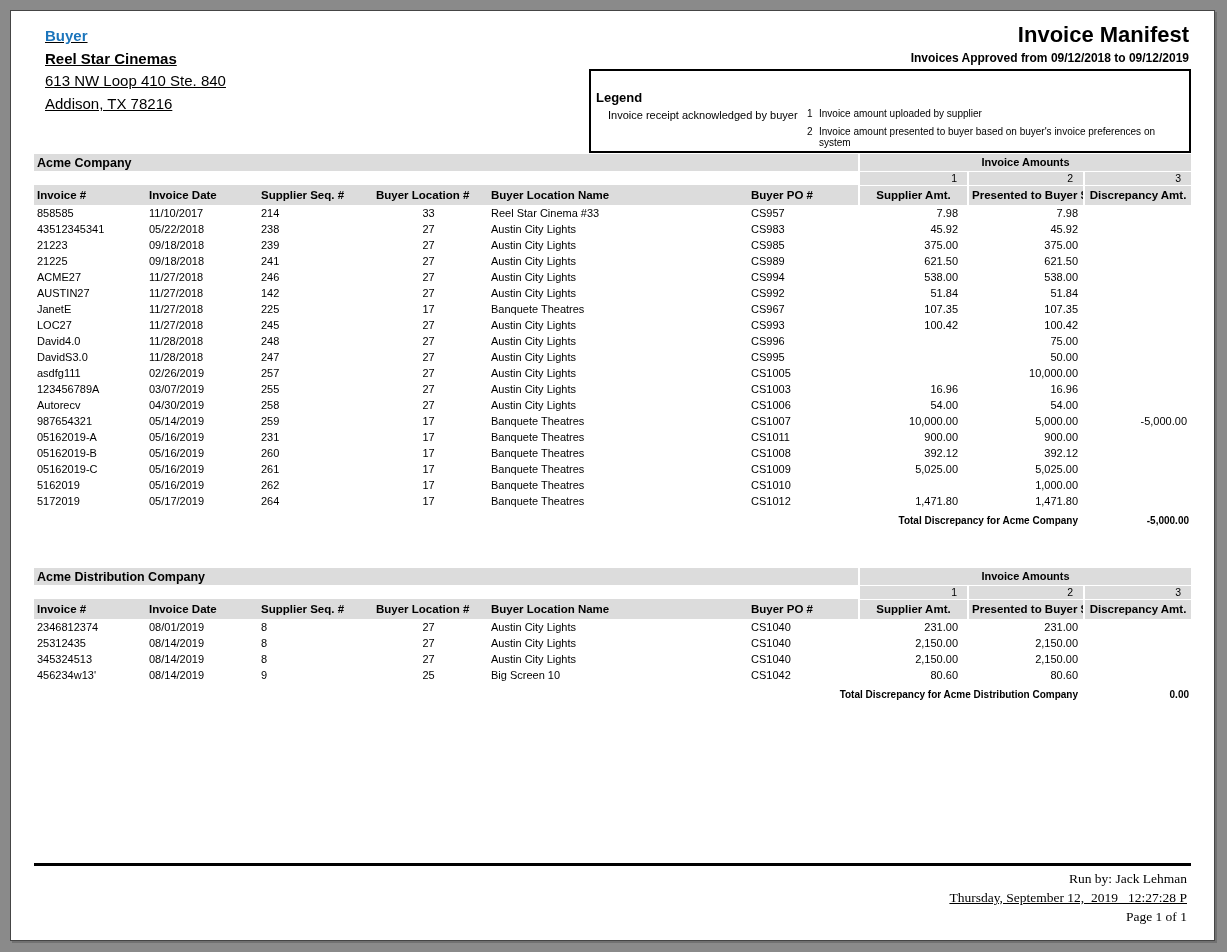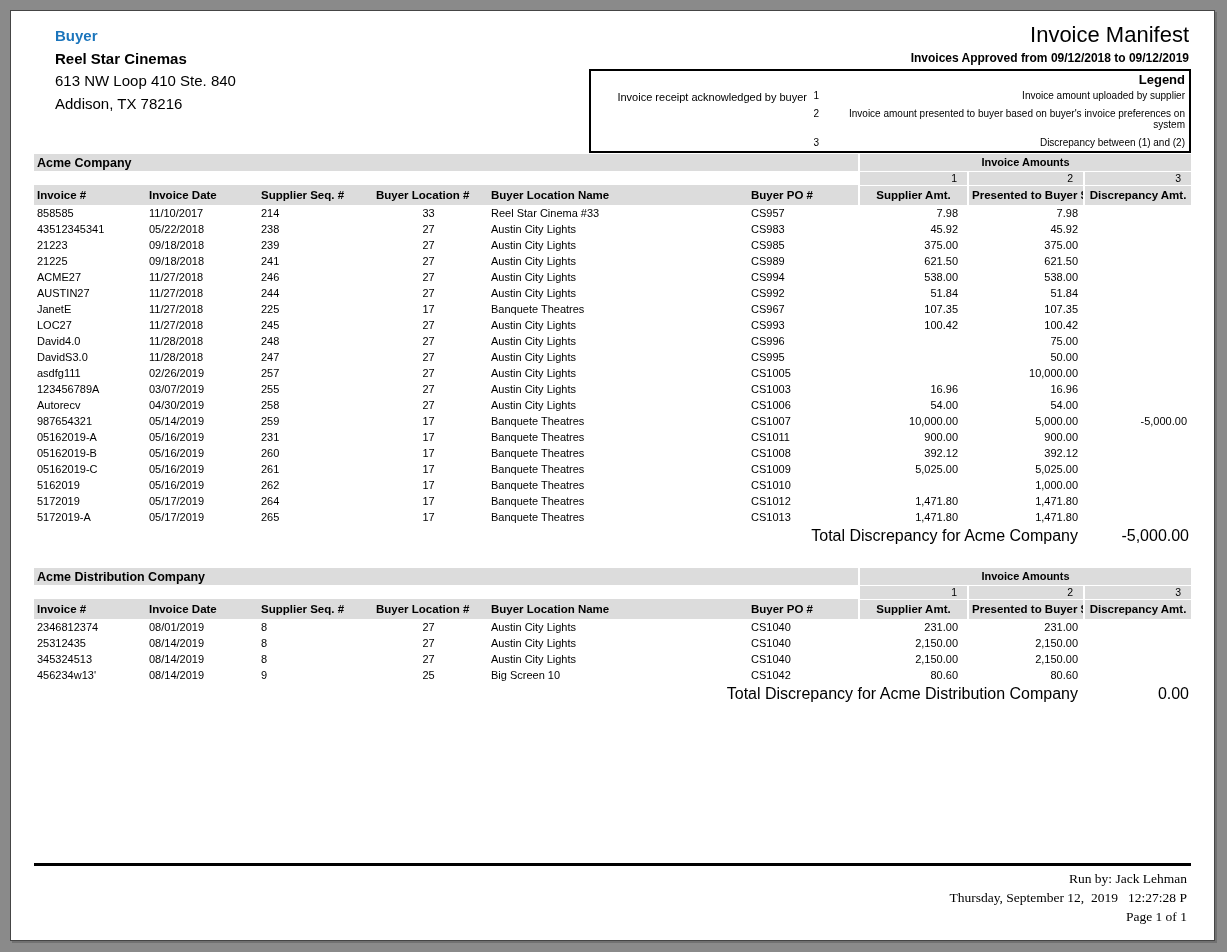--- a/index.html
+++ b/index.html
@@ -8,33 +8,33 @@
     --frame-bg:#8a8a8a;
     --page-bg:#ffffff;
   }
   *{box-sizing:border-box;}
   body{margin:0; background:var(--frame-bg); font-family:"Liberation Sans", sans-serif; color:#000;}
   .screen{position:relative; width:1227px; height:952px; background:var(--frame-bg); overflow:hidden;}
   .page{position:absolute; left:10px; top:10px; width:1205px; height:931px;
         background:var(--page-bg); border:1px solid #454545; box-shadow:2px 2px 0 rgba(0,0,0,0.18);}
 
   
-  .buyer-block{position:absolute; left:44px; top:14px; line-height:22.5px;}
+  .buyer-block{position:absolute; left:34px; top:14px; line-height:22.5px;text-decoration:underline;}
   .buyer-label{color:var(--accent); font-weight:bold; font-size:15px;}
   .buyer-name{font-weight:bold; font-size:15px;}
   .buyer-addr{font-size:15px;}
 
   
   .title-block{position:absolute; right:25px; top:12px; text-align:right;}
-  .report-title{font-weight:normal; font-size:22px; line-height:24px;}
+  .report-title{font-weight:bold; font-size:22px; line-height:24px;}
   .report-subtitle{font-weight:bold; font-size:12px; margin-top:4px;}
 
   
   .legend{position:absolute; left:578px; top:58px; width:602px; height:84px;
-          border:2px solid #000; background:#fff; padding:0 4px;text-align:right;}
+          border:2px solid #000; background:#fff; padding:18px 4px;}
   .legend-title{font-weight:bold; font-size:13px; margin:1px 0 3px 1px;}
   .legend-row{display:flex;}
   .legend-note{width:212px; font-size:11px; padding-left:13px; padding-top:1px;}
   .legend-items{flex:1;}
   .legend-item{display:flex; font-size:10px; margin-bottom:7px; align-items:flex-start;}
   .legend-item .n{width:12px; flex:none;}
   .legend-item .t{flex:1;}
 
   
   .report-wrap{position:absolute; left:23px; width:1157px;}
@@ -57,29 +57,29 @@
   .hd.c4{text-align:left; padding-left:7px;}
   .hd.c6,.hd.c7,.hd.c8{text-align:center; border-left:2px solid #fff;}
 
   tbody td{font-size:11px; height:16px; line-height:16px; padding:0 3px; vertical-align:middle;}
   tbody td.c3{text-align:center;}
   tbody td.c4{padding-left:7px;}
   tbody td.c6{text-align:right; padding-right:10px;}
   tbody td.c7{text-align:right; padding-right:6px;}
   tbody td.c8{text-align:right; padding-right:4px;}
 
-  .total-row td{height:22px; vertical-align:middle; font-weight:normal; font-size:16px;}
+  .total-row td{height:22px; vertical-align:middle; font-weight:bold; font-size:10px;}
   .total-label{text-align:right; padding-right:6px;}
   .total-value{text-align:right; padding-right:2px;}
 
   
   .footer-rule{position:absolute; left:23px; top:852px; width:1157px; height:3px; background:#000;}
   .footer-text{position:absolute; right:27px; top:858px; text-align:right;
                font-family:"Liberation Serif", serif; font-size:13.5px; line-height:19px;}
-  .footer-text .pre{white-space:pre;}
+  .footer-text .pre{white-space:pre;text-decoration:underline;}
 </style>
 </head>
 <body>
 
 <div class="screen">
   <div class="page">
 
     <div class="buyer-block">
       <div class="buyer-label">Buyer</div>
       <div class="buyer-name">Reel Star Cinemas</div>
@@ -201,21 +201,21 @@
               <td class="c3">27</td>
               <td class="c4">Austin City Lights</td>
               <td class="c5">CS994</td>
               <td class="c6">538.00</td>
               <td class="c7">538.00</td>
               <td class="c8"></td>
             </tr>
             <tr>
               <td class="c0">AUSTIN27</td>
               <td class="c1">11/27/2018</td>
-              <td class="c2">244</td>
+              <td class="c2">142</td>
               <td class="c3">27</td>
               <td class="c4">Austin City Lights</td>
               <td class="c5">CS992</td>
               <td class="c6">51.84</td>
               <td class="c7">51.84</td>
               <td class="c8"></td>
             </tr>
             <tr>
               <td class="c0">JanetE</td>
               <td class="c1">11/27/2018</td>
@@ -348,31 +348,20 @@
               <td class="c7">1,000.00</td>
               <td class="c8"></td>
             </tr>
             <tr>
               <td class="c0">5172019</td>
               <td class="c1">05/17/2019</td>
               <td class="c2">264</td>
               <td class="c3">17</td>
               <td class="c4">Banquete Theatres</td>
               <td class="c5">CS1012</td>
-              <td class="c6">1,471.80</td>
-              <td class="c7">1,471.80</td>
-              <td class="c8"></td>
-            </tr>
-            <tr>
-              <td class="c0">5172019-A</td>
-              <td class="c1">05/17/2019</td>
-              <td class="c2">265</td>
-              <td class="c3">17</td>
-              <td class="c4">Banquete Theatres</td>
-              <td class="c5">CS1013</td>
               <td class="c6">1,471.80</td>
               <td class="c7">1,471.80</td>
               <td class="c8"></td>
             </tr>
           </tbody>
         <tfoot>
           <tr class="total-row">
             <td class="total-label" colspan="8">Total Discrepancy for Acme Company</td>
             <td class="total-value">-5,000.00</td>
           </tr>

